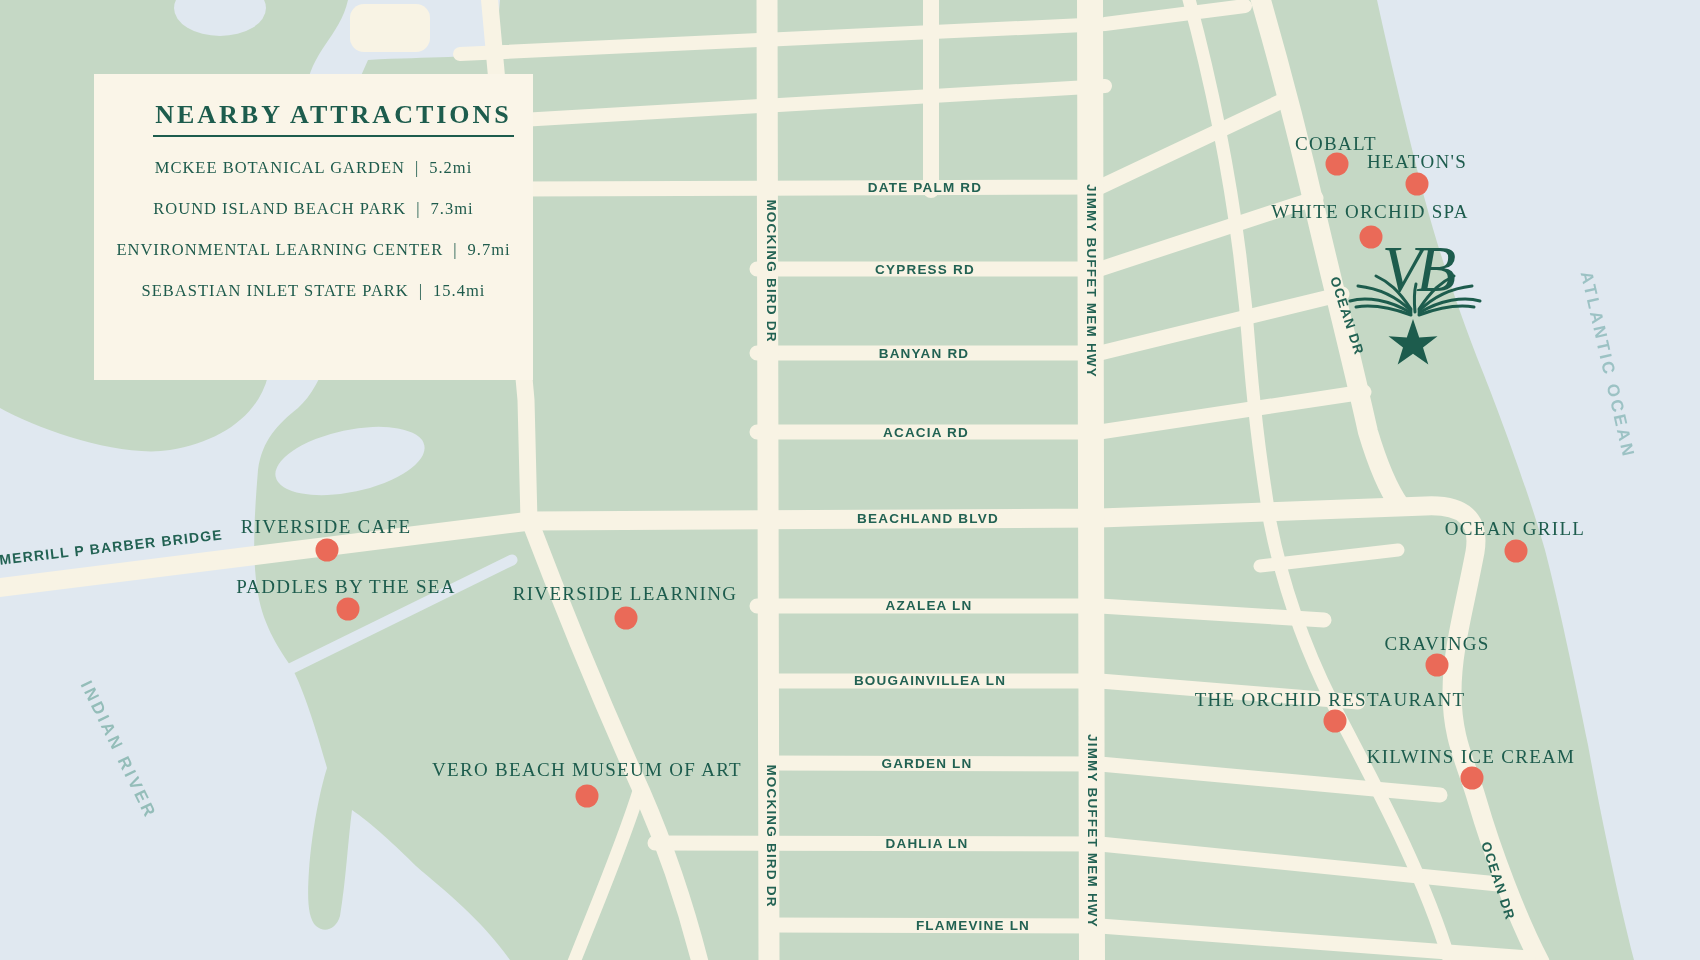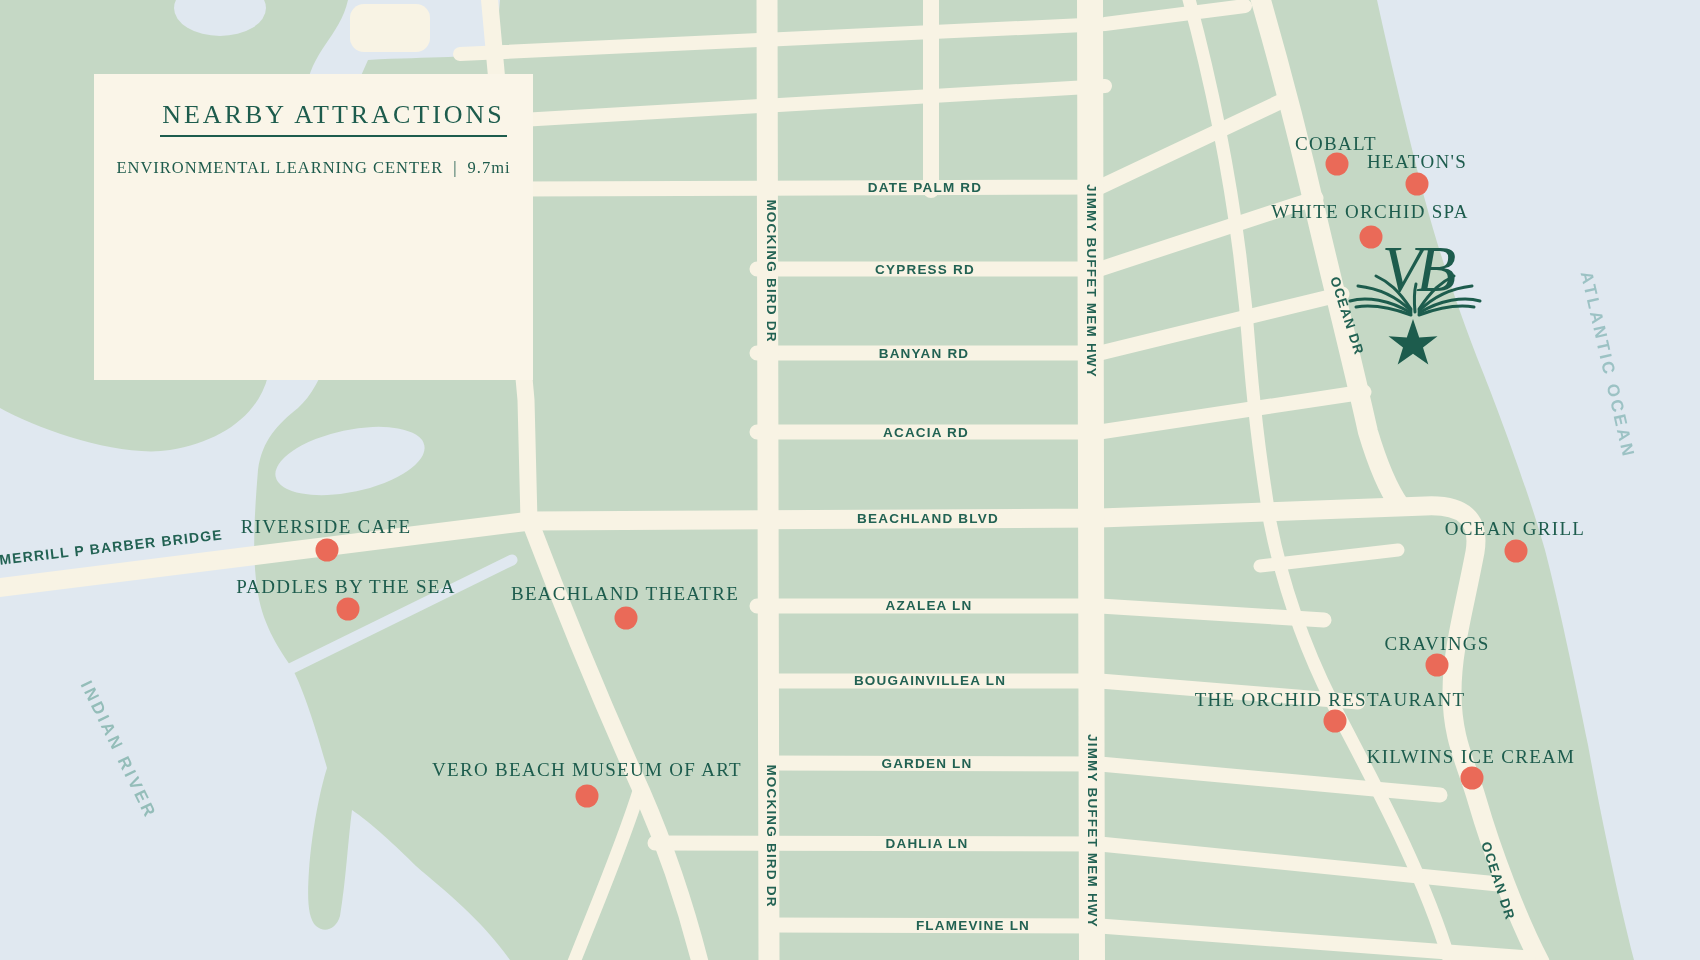--- a/index.html
+++ b/index.html
@@ -22,21 +22,21 @@
   .water-label{position:absolute;transform-origin:center;white-space:nowrap;
     color:#9cc2c4;font-family:"Liberation Sans",sans-serif;font-size:17px;font-weight:bold;
     letter-spacing:3px;}
   .water-label.indian{transform:translate(-50%,-50%) rotate(64deg);color:#94bdb9;}
   .water-label.atlantic{transform:translate(-50%,-50%) rotate(77deg);}
 
   
   #legend{position:absolute;left:94px;top:74px;width:439px;height:306px;
     background:#faf5e8;box-sizing:border-box;text-align:center;padding-top:26px;}
   #legend-title{display:inline-block;color:#1d5c4d;font-size:26px;letter-spacing:3px;
-    border-bottom:2px solid #1d5c4d;padding:0 2px 5px 2px;font-weight:400;margin-left:40px;}
+    border-bottom:2px solid #1d5c4d;padding:0 2px 5px 2px;font-weight:700;margin-left:40px;}
   .legend-row{margin-top:21px;color:#1e5b4c;font-size:16.5px;letter-spacing:1px;
     white-space:nowrap;}
   .legend-sep{margin:0 10px;}
 
   
   #logo-monogram{position:absolute;left:1416px;top:269px;transform:translate(-50%,-50%);
     color:#1d5c4d;font-family:"Liberation Serif",serif;font-style:italic;
     font-size:66px;letter-spacing:-6px;font-weight:400;text-align:right;}
 </style>
 </head>
@@ -115,21 +115,30 @@
       <path d="M1419,309 C1432,290 1441,282 1454,276"></path>
       <path d="M1415,312 C1414,301 1414,292 1416,284"></path>
     </g>
     <polygon fill="#1d5c4d" points="1413,319 1419.2,337.5 1437.5,336.2 1423,347.5 1428.3,364.5
               1413,353.8 1397.7,364.5 1403,347.5 1388.5,336.2 1406.8,337.5"></polygon>
   </svg>
 
   <div id="legend">
     <div id="legend-title">NEARBY ATTRACTIONS</div>
     <div class="legend-row">
+      <span>MCKEE BOTANICAL GARDEN</span><span class="legend-sep">|</span><span>5.2mi</span>
+    </div>
+    <div class="legend-row">
+      <span>ROUND ISLAND BEACH PARK</span><span class="legend-sep">|</span><span>7.3mi</span>
+    </div>
+    <div class="legend-row">
       <span>ENVIRONMENTAL LEARNING CENTER</span><span class="legend-sep">|</span><span>9.7mi</span>
+    </div>
+    <div class="legend-row">
+      <span>SEBASTIAN INLET STATE PARK</span><span class="legend-sep">|</span><span>15.4mi</span>
     </div>
   </div>
 
   <div class="street-label" style="left:925px;top:187px;">DATE PALM RD</div>
   <div class="street-label" style="left:925px;top:269px;">CYPRESS RD</div>
   <div class="street-label" style="left:924px;top:353px;">BANYAN RD</div>
   <div class="street-label" style="left:926px;top:432px;">ACACIA RD</div>
   <div class="street-label" style="left:928px;top:518px;">BEACHLAND BLVD</div>
   <div class="street-label" style="left:929px;top:605px;">AZALEA LN</div>
   <div class="street-label" style="left:930px;top:680px;">BOUGAINVILLEA LN</div>
@@ -155,21 +164,21 @@
 
   <div class="poi-label" style="left:1370px;top:212px;">WHITE ORCHID SPA</div>
   <div class="poi-dot" style="left:1371px;top:237px;"></div>
 
   <div class="poi-label" style="left:326px;top:527px;">RIVERSIDE CAFE</div>
   <div class="poi-dot" style="left:327px;top:550px;"></div>
 
   <div class="poi-label" style="left:346px;top:587px;">PADDLES BY THE SEA</div>
   <div class="poi-dot" style="left:348px;top:609px;"></div>
 
-  <div class="poi-label" style="left:625px;top:594px;">BEACHLAND THEATRE</div>
+  <div class="poi-label" style="left:625px;top:594px;">RIVERSIDE LEARNING</div>
   <div class="poi-dot" style="left:626px;top:618px;"></div>
 
   <div class="poi-label" style="left:587px;top:770px;">VERO BEACH MUSEUM OF ART</div>
   <div class="poi-dot" style="left:587px;top:796px;"></div>
 
   <div class="poi-label" style="left:1515px;top:529px;">OCEAN GRILL</div>
   <div class="poi-dot" style="left:1516px;top:551px;"></div>
 
   <div class="poi-label" style="left:1437px;top:644px;">CRAVINGS</div>
   <div class="poi-dot" style="left:1437px;top:665px;"></div>

